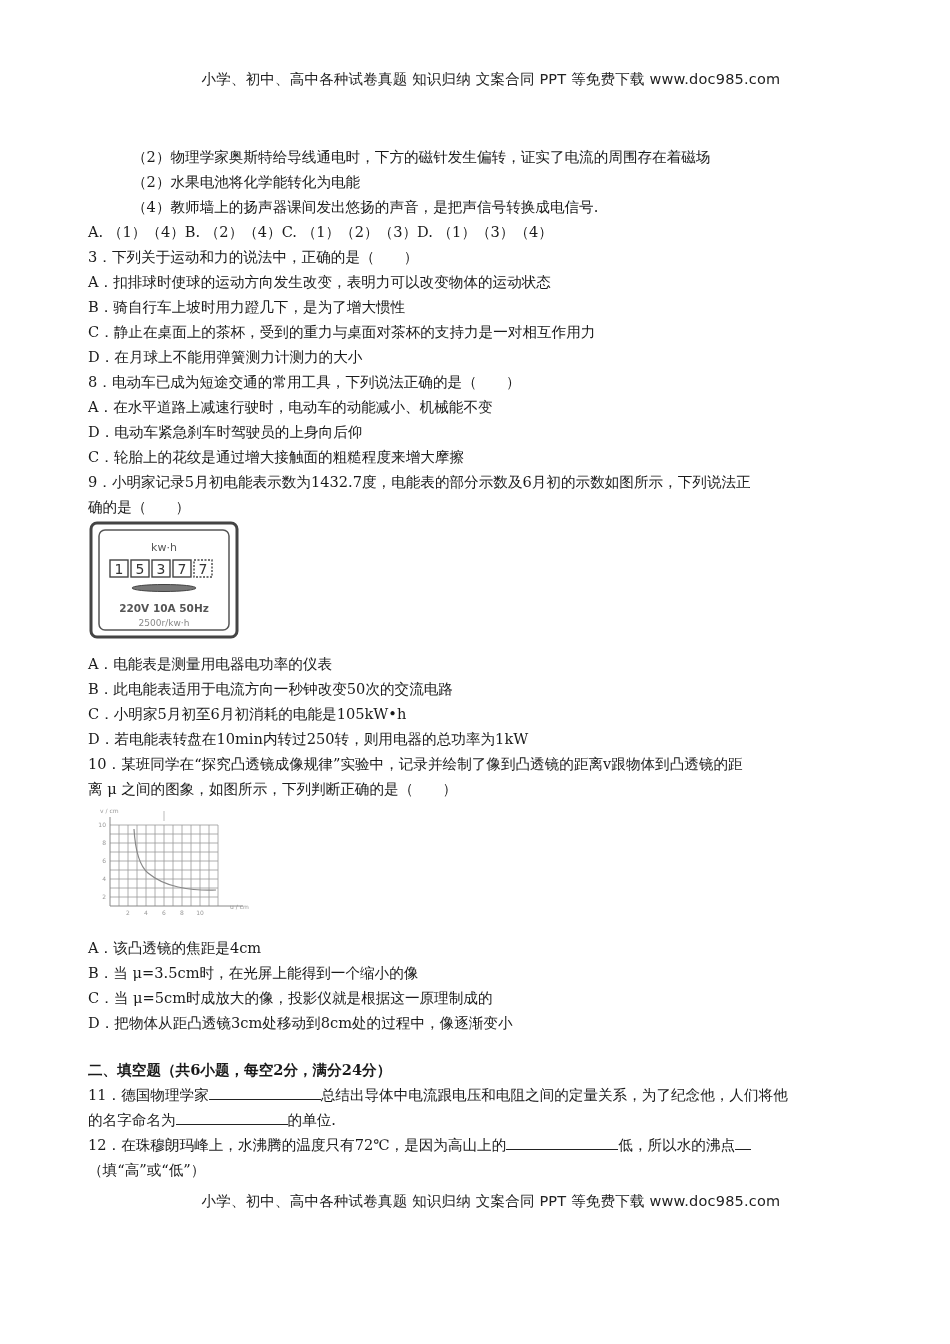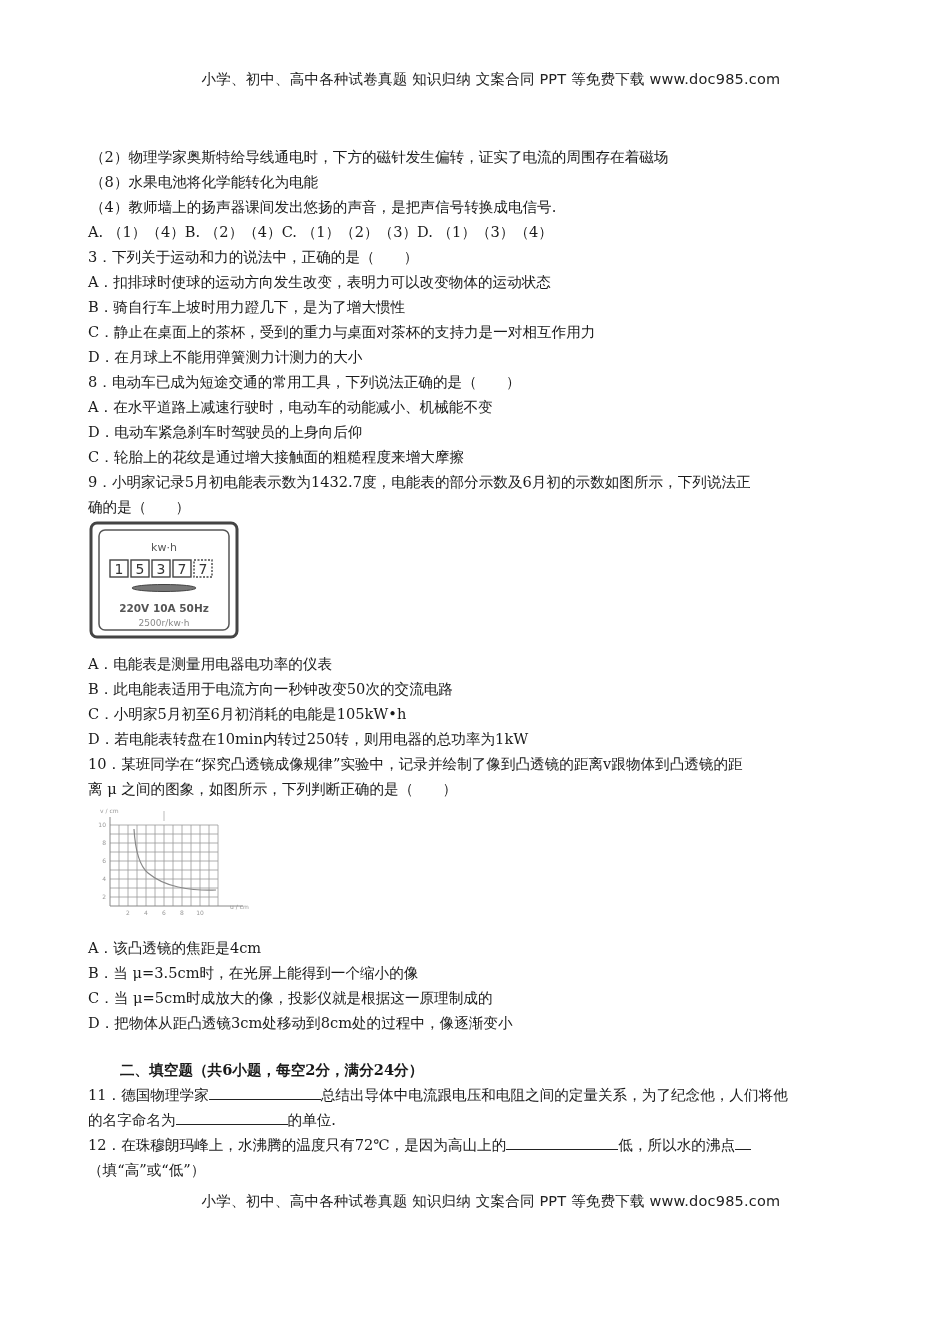--- a/index.html
+++ b/index.html
@@ -13,39 +13,39 @@
       font-family: "DejaVu Sans", "Liberation Sans", sans-serif;
       font-size: 14.5px; color: #222; letter-spacing: 0.2px;
     }
     .wm-top { top: 70px; }
     .wm-bottom { top: 1192px; }
     .content {
       position: absolute; left: 88px; top: 144px; width: 780px;
       font-size: 14.6px; line-height: 25px;
     }
     .line { white-space: nowrap; }
-    .indent { padding-left: 2px; }
-    .section-title { font-weight: bold; margin-top: 22px; margin-left: 32px; }
+    .indent { padding-left: 2px; margin-left: 42px; }
+    .section-title { font-weight: bold; margin-top: 22px; }
     .blank { display: inline-block; border-bottom: 1px solid #222; height: 17px; vertical-align: baseline; }
     .blank-lg { width: 112px; }
     .blank-sm { width: 16px; }
     .figure { margin: 2px 0 3px 0; text-decoration: underline; }
     .meter-fig { width: 152px; height: 120px; }
     .graph-fig { width: 172px; height: 122px; }
     svg text { font-family: "DejaVu Sans", "Liberation Sans", sans-serif; }
   </style>
 </head>
 <body>
 
 <div class="watermark wm-top">小学、初中、高中各种试卷真题 知识归纳 文案合同 PPT 等免费下载  www.doc985.com</div>
 
 <div class="content">
 
   <div class="line indent">（2）物理学家奥斯特给导线通电时，下方的磁针发生偏转，证实了电流的周围存在着磁场</div>
-  <div class="line indent">（8）水果电池将化学能转化为电能</div>
+  <div class="line indent">（2）水果电池将化学能转化为电能</div>
   <div class="line indent">（4）教师墙上的扬声器课间发出悠扬的声音，是把声信号转换成电信号.</div>
   <div class="line">A. （1）（4）B. （2）（4）C. （1）（2）（3）D. （1）（3）（4）</div>
 
   <div class="line">3．下列关于运动和力的说法中，正确的是（　　）</div>
   <div class="line">A．扣排球时使球的运动方向发生改变，表明力可以改变物体的运动状态</div>
   <div class="line">B．骑自行车上坡时用力蹬几下，是为了增大惯性</div>
   <div class="line">C．静止在桌面上的茶杯，受到的重力与桌面对茶杯的支持力是一对相互作用力</div>
   <div class="line">D．在月球上不能用弹簧测力计测力的大小</div>
 
   <div class="line">8．电动车已成为短途交通的常用工具，下列说法正确的是（　　）</div>

